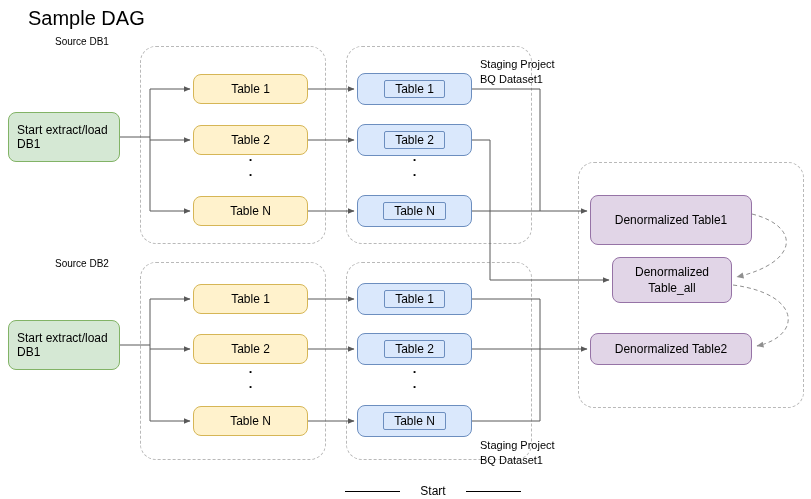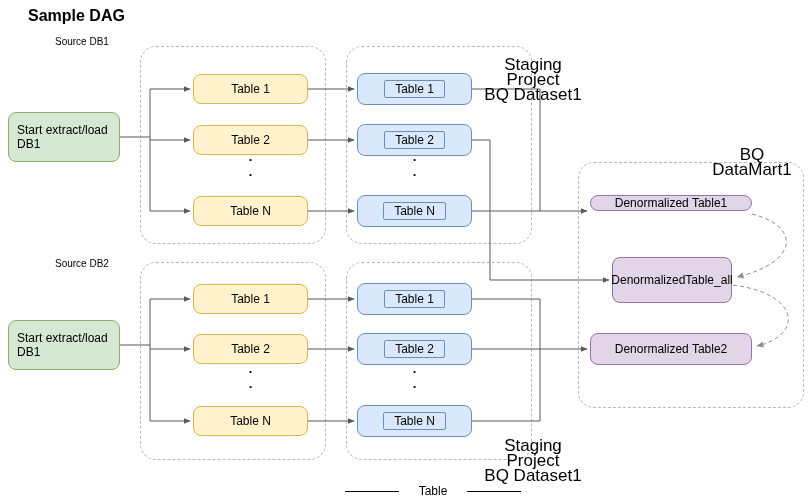--- a/index.html
+++ b/index.html
@@ -1,33 +1,33 @@
 <!DOCTYPE html>
 <html><head>
 <meta charset="utf-8">
 <style>
   *{box-sizing:border-box;margin:0;padding:0}
   html,body{background:#fff}
   body{width:811px;height:499px;font-family:"Liberation Sans",sans-serif;color:#000}
   .canvas{position:relative;width:811px;height:499px;background:#fff;overflow:hidden}
-  .title{position:absolute;left:28px;top:7px;font-size:16px;font-weight:bold;z-index:3}
+  .title{position:absolute;left:28px;top:7px;font-size:20px;font-weight:normal;z-index:3}
   .lbl{position:absolute;font-size:10px;z-index:3;white-space:nowrap}
-  .lbl2{position:absolute;font-size:17px;z-index:3;text-align:center;line-height:15px}
+  .lbl2{position:absolute;font-size:11px;z-index:3;text-align:left;line-height:15px}
   .group{position:absolute;border:1px dashed #b9b9b9;border-radius:16px;z-index:0;background:transparent}
   .node{position:absolute;display:flex;align-items:center;justify-content:center;font-size:12px;
         border-radius:8px;border:1px solid;z-index:2;text-align:center;line-height:14px}
   .green{background:#d5e8d4;border-color:#82b366}
   .yellow{background:#fff2cc;border-color:#d6b656}
   .blue{background:#dae8fc;border-color:#6c8ebf}
   .purple{background:#e1d5e7;border-color:#9673a6}
   .start-node{justify-content:flex-start;text-align:left;padding:0 8px}
   .inner-label{border:1px solid #6c8ebf;padding:1px 10px;border-radius:2px;font-size:12px;background:transparent}
   .dots{position:absolute;z-index:2;text-align:center;font-weight:bold;font-size:13px;line-height:15px}
   .dots span{display:block}
-  .col{display:flex;flex-direction:row;align-items:center;}
+  .col{display:flex;flex-direction:column;align-items:center;}
   .stage{position:absolute;display:flex;align-items:center;z-index:3;font-size:12px}
   .stage .line{flex:1;border-top:1px solid #000;height:0}
   .stage .txt{padding:0 20px;white-space:nowrap}
   svg.conn{position:absolute;left:0;top:0;z-index:1}
 </style>
 </head>
 <body>
 
 <div class="canvas">
 
@@ -99,40 +99,39 @@
   </div>
 
   <div class="lbl2" style="left:480px;top:438px;width:106px">
     <div>Staging Project</div>
     <div>BQ Dataset1</div>
   </div>
 
   <div class="group" style="left:578px;top:162px;width:226px;height:246px"></div>
 
   <div class="lbl2" style="left:698px;top:147px;width:108px">
-    <div>BQ DataMart1</div>
   </div>
 
-  <div class="node purple" style="left:590px;top:195px;width:162px;height:16px">Denormalized Table1</div>
+  <div class="node purple" style="left:590px;top:195px;width:162px;height:50px">Denormalized Table1</div>
 
   <div class="node purple col" style="left:612px;top:257px;width:120px;height:46px;line-height:16px">
     <div>Denormalized</div>
     <div>Table_all</div>
   </div>
 
   <div class="node purple" style="left:590px;top:333px;width:162px;height:32px">Denormalized Table2</div>
 
   <div class="stage" style="left:158px;top:513px;width:166px">
     <span class="line"></span>
     <span class="txt">Extract</span>
     <span class="line"></span>
   </div>
   <div class="stage" style="left:345px;top:484px;width:176px">
     <span class="line"></span>
-    <span class="txt">Table</span>
+    <span class="txt">Start</span>
     <span class="line"></span>
   </div>
 
   <svg class="conn" width="811" height="499" viewBox="0 0 811 499" aria-hidden="true">
     <defs>
       <marker id="arr" markerWidth="8" markerHeight="8" refX="6.5" refY="3" orient="auto">
         <path d="M0,0 L7,3 L0,6 Z" fill="#595959"></path>
       </marker>
       <marker id="arrg" markerWidth="8" markerHeight="8" refX="6.5" refY="3" orient="auto">
         <path d="M0,0 L7,3 L0,6 Z" fill="#8f8f8f"></path>

